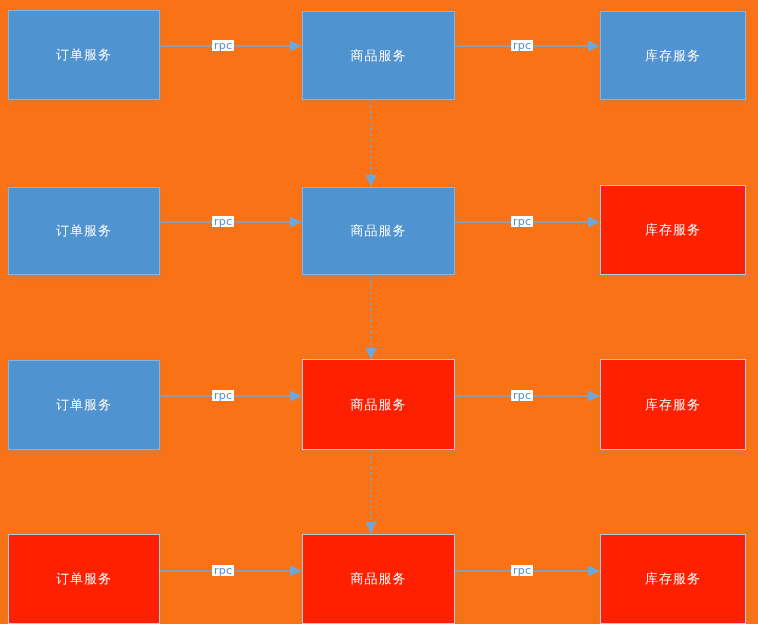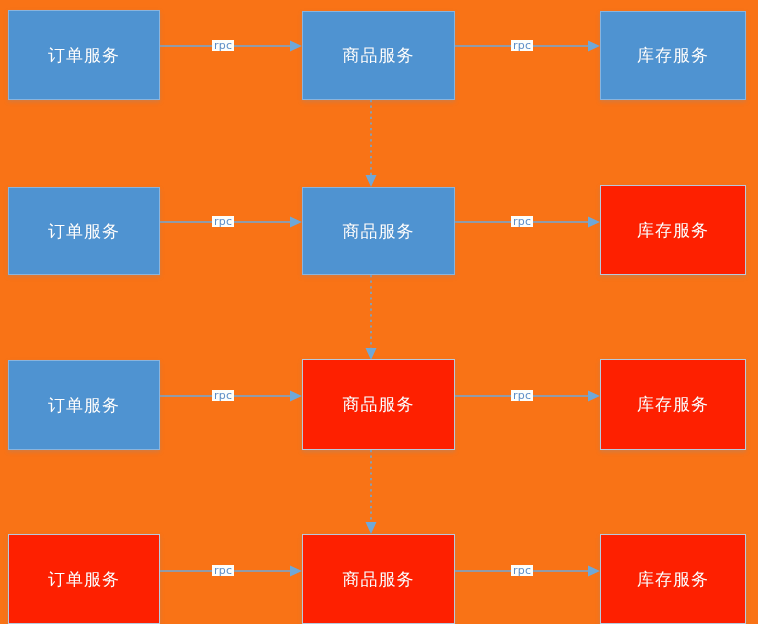--- a/index.html
+++ b/index.html
@@ -23,21 +23,21 @@
     overflow: hidden;
   }
 
   
   .node {
     position: absolute;
     box-sizing: border-box;
     display: flex;
     align-items: center;
     justify-content: center;
-    font-size: 17px;
+    font-size: 13px;
     letter-spacing: 1px;
     color: #ffffff;
     text-align: left;
     line-height: 1.2;
     user-select: none;
   }
   .node .node-label {
     display: block;
     text-shadow: 0 0 1px rgba(0,0,0,0.10);
   }

